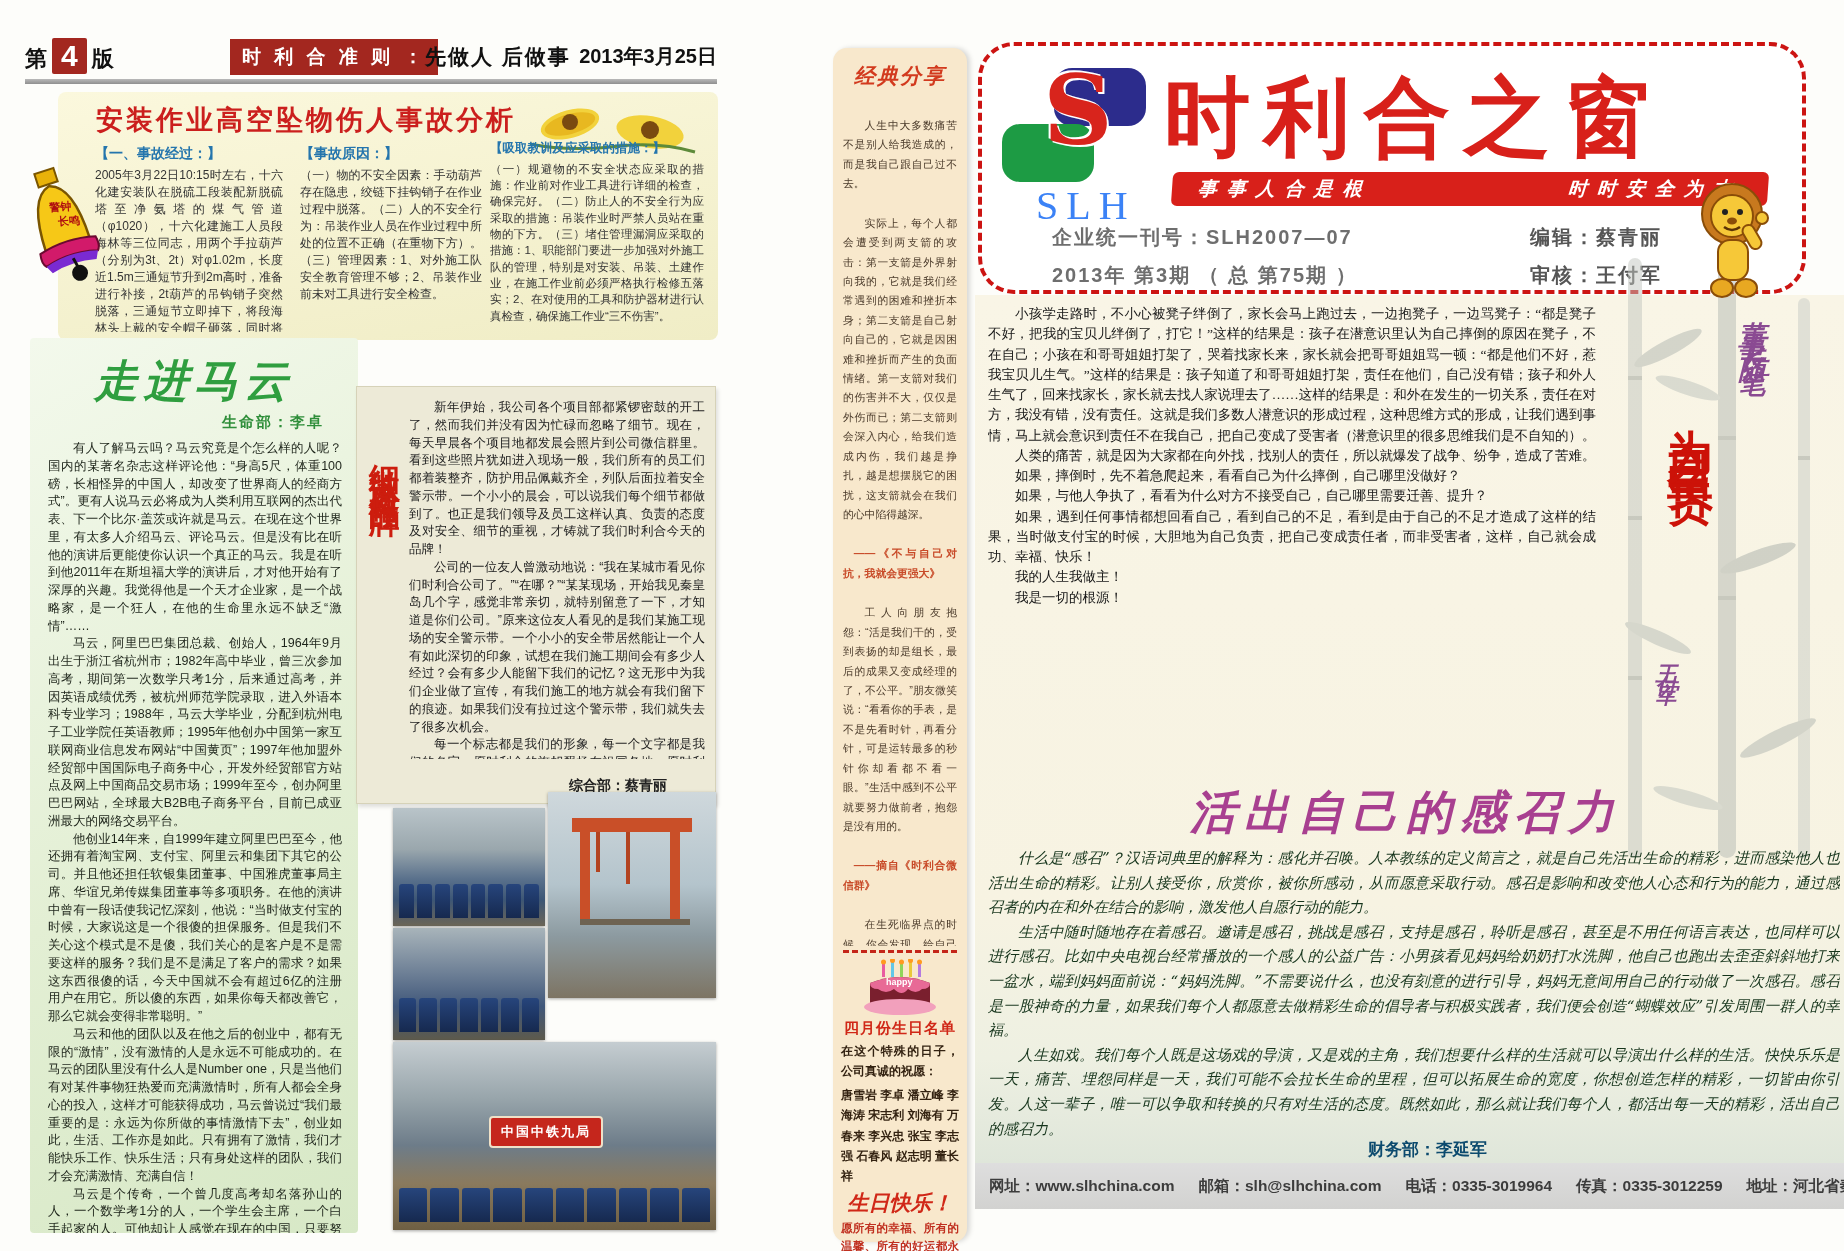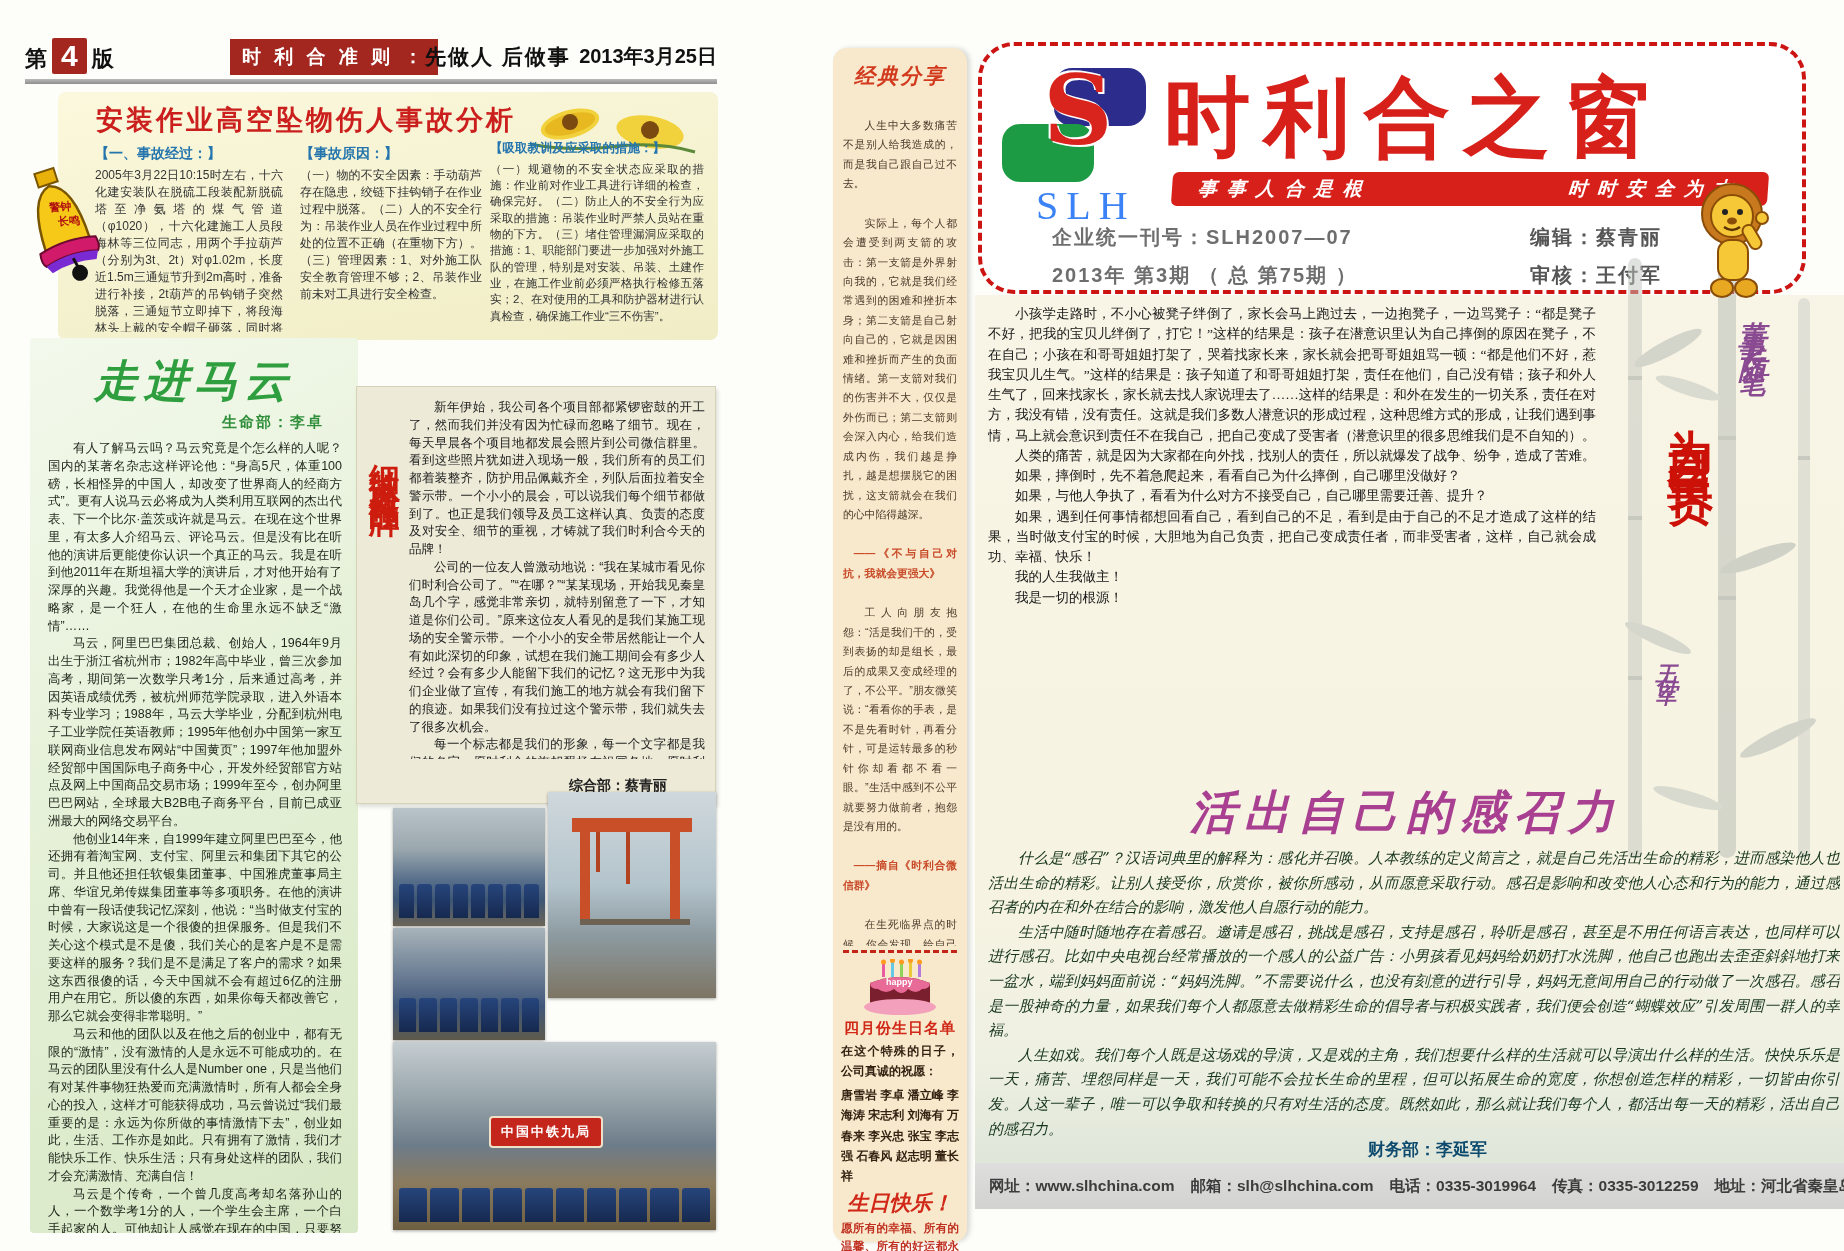--- a/index.html
+++ b/index.html
@@ -92,21 +92,21 @@
   .vt-fuze { left:1660px; top:392px; font-size:46px; font-weight:bold; color:#cc1208; letter-spacing:12px; font-family:"Liberation Sans",sans-serif; }
   .vt-wang { left:1652px; top:648px; font-family:"DejaVu Serif",serif; font-style:italic; font-weight:bold; font-size:21px; color:#8a4a92; letter-spacing:10px; }
 
   
   .gz-title { position:absolute; left:1190px; top:782px; font-family:"DejaVu Serif",serif; font-style:italic; font-weight:bold; font-size:46px; color:#a83f90; letter-spacing:8px; }
   .gz-body { position:absolute; left:988px; top:846px; width:852px; height:296px; overflow:hidden; }
   .gz-body p { font-family:"DejaVu Serif",serif; font-style:italic; font-size:15px; line-height:1.64; color:#16351c; text-align:justify; text-indent:2em; }
   .gz-sign { position:absolute; left:1368px; top:1138px; font-size:17px; font-weight:bold; color:#0c4a6e; }
 
   
-  .footer { position:absolute; left:975px; top:1163px; width:869px; height:46px; background:linear-gradient(#dedede,#d2d2d0); display:flex; align-items:center; padding-left:14px; gap:16px; }
+  .footer { position:absolute; left:975px; top:1163px; width:869px; height:46px; background:linear-gradient(#dedede,#d2d2d0); display:flex; align-items:center; padding-left:14px; gap:24px; }
   .footer span { font-size:15.5px; font-weight:bold; color:#3c3c3c; white-space:nowrap; }
 </style>
 </head>
 <body>
 
 <div id="paper">
 
   <div class="hdr">
     <div class="hdr-left">
       <span>第</span><span class="hdr-num">4</span><span>版</span>

